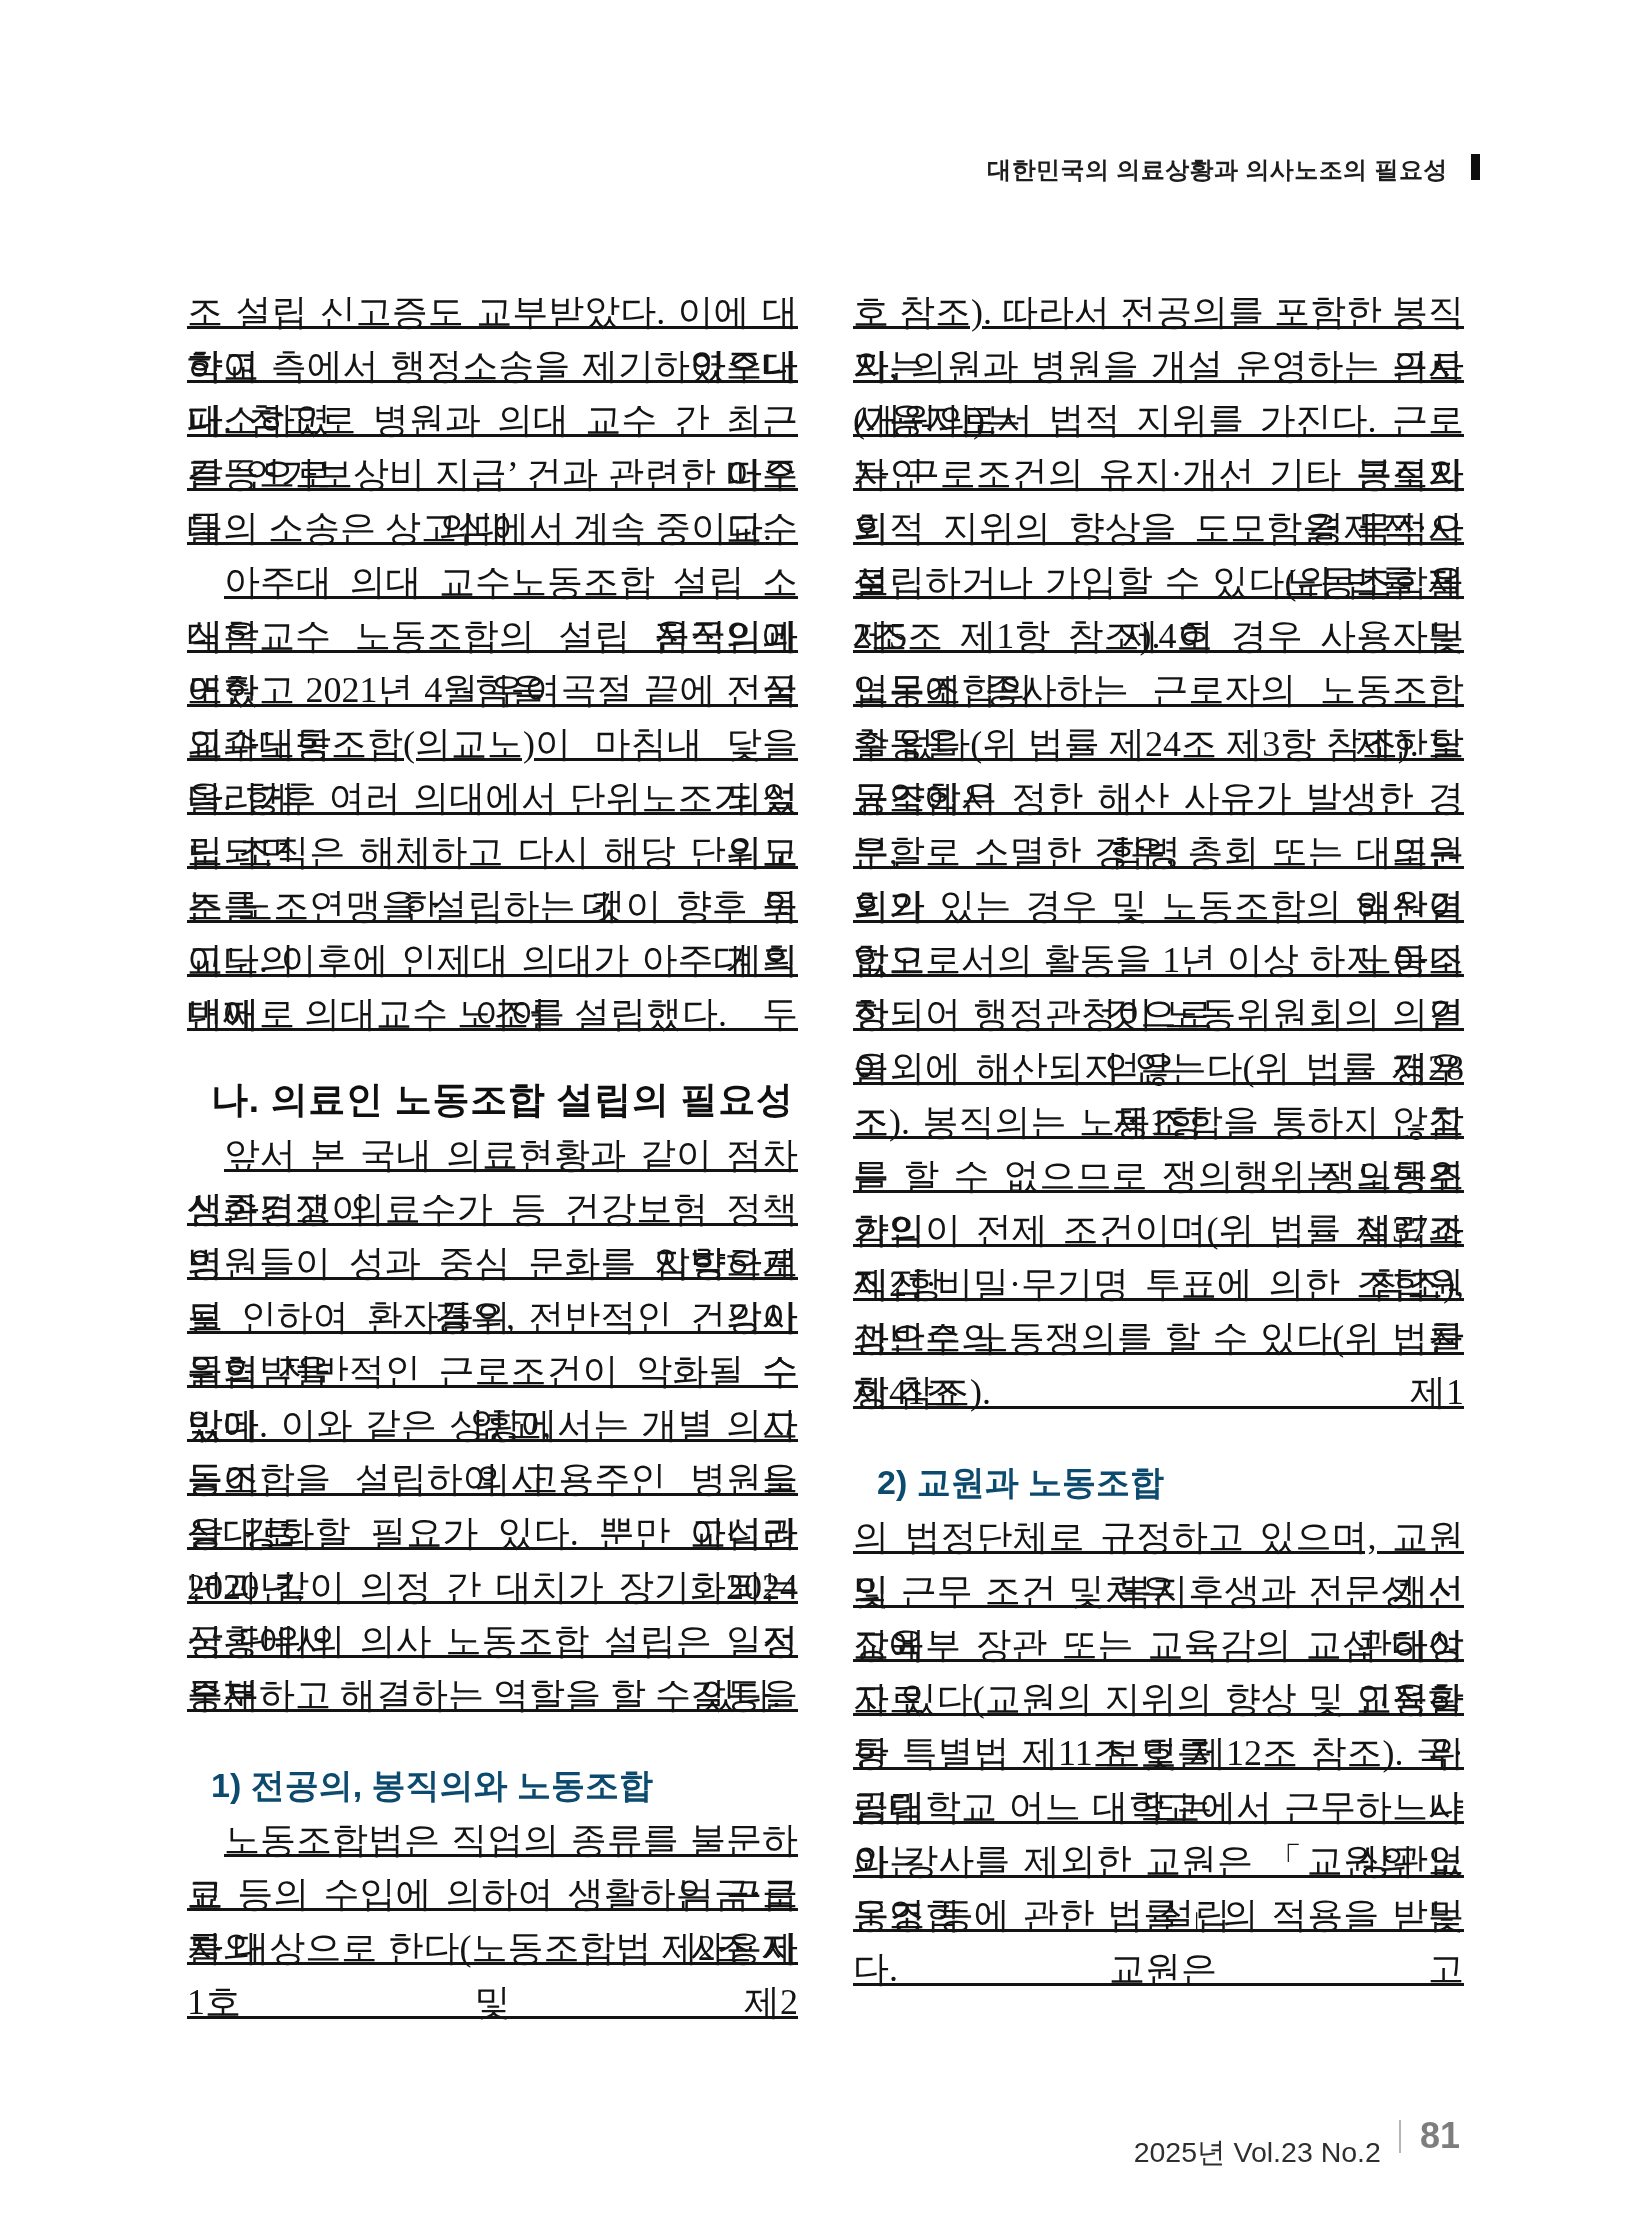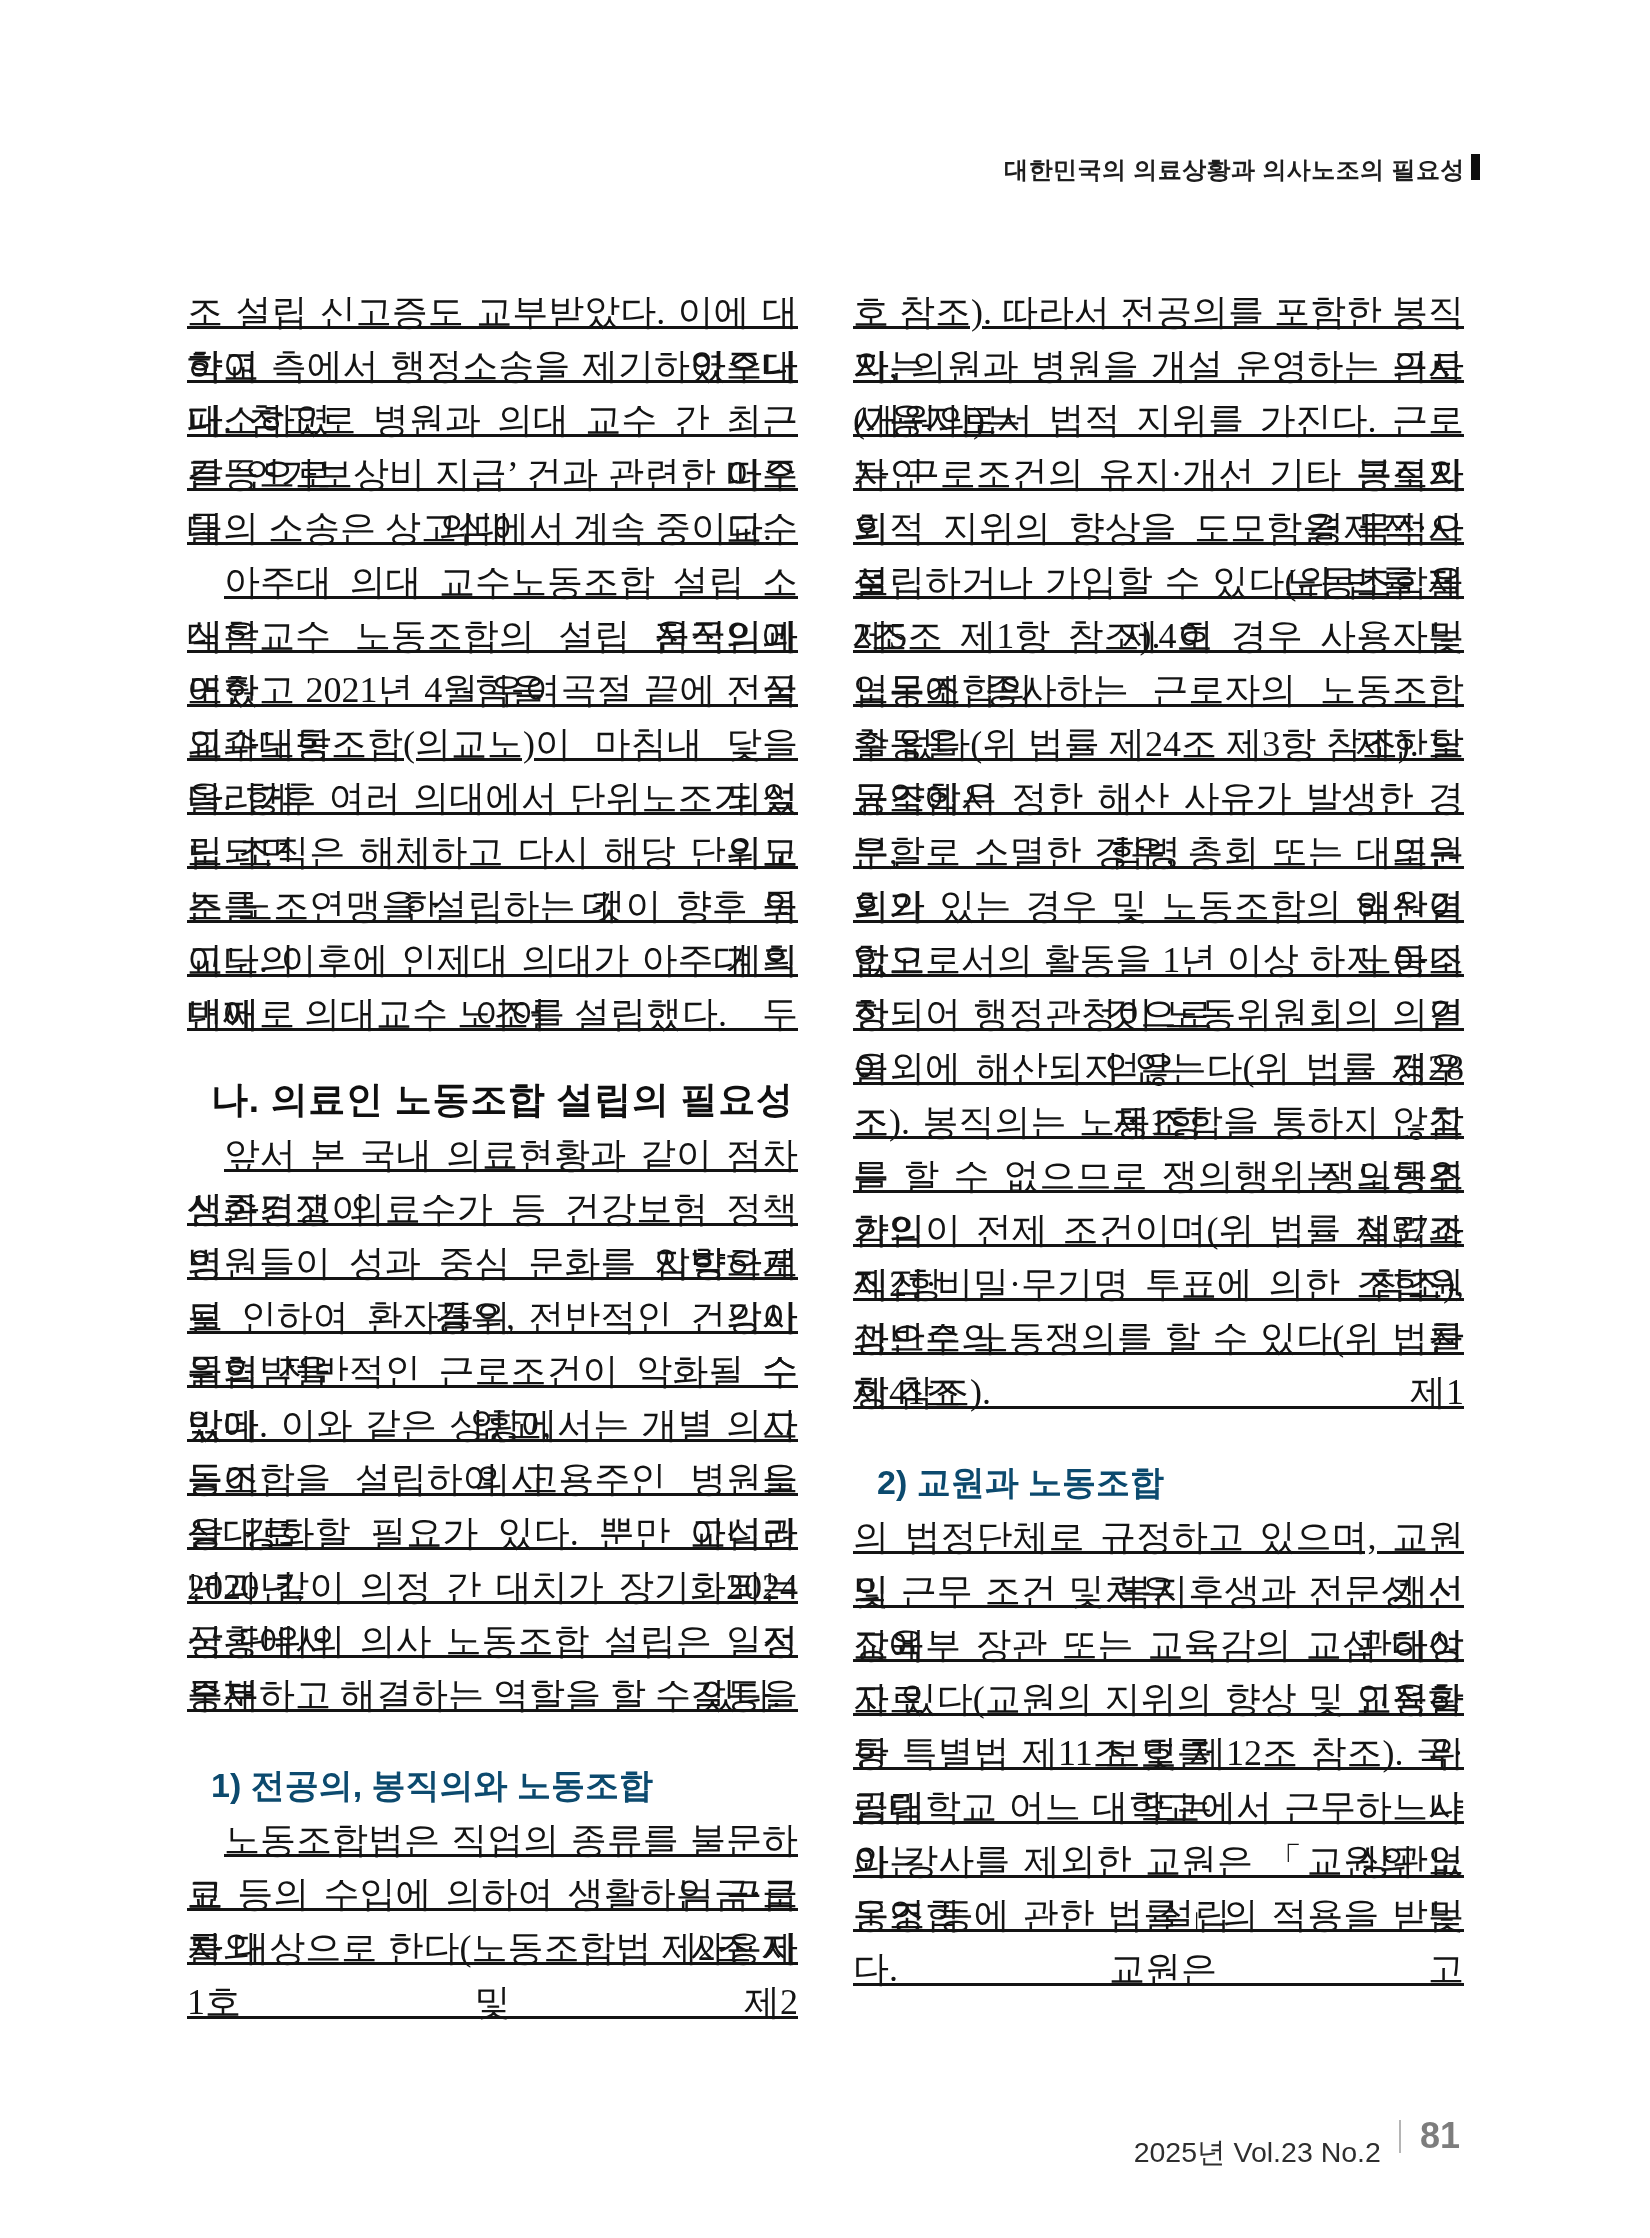--- a/index.html
+++ b/index.html
@@ -19,21 +19,21 @@
     inset: 0;
     background: #ffffff;
   }
   
   .header-row {
     position: absolute;
     top: 154px;
     right: 171px;
     display: flex;
     align-items: flex-start;
-    gap: 6px;
+    gap: 23px;
   }
   .header-title {
     font-family: "Liberation Sans", "DejaVu Sans", sans-serif;
     font-weight: 600;
     font-size: 24px;
     color: #1d1d1d;
     letter-spacing: 0.4px;
     white-space: nowrap;
   }
   .header-bar {

